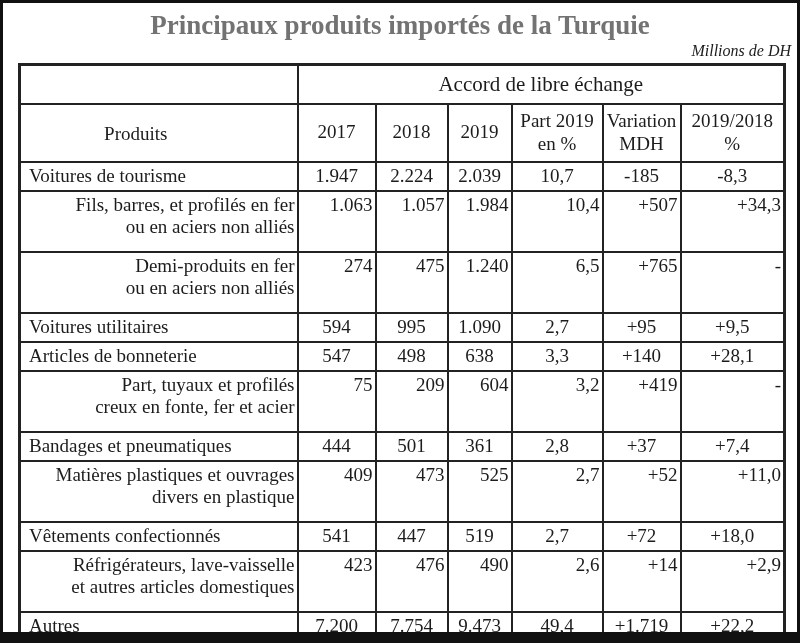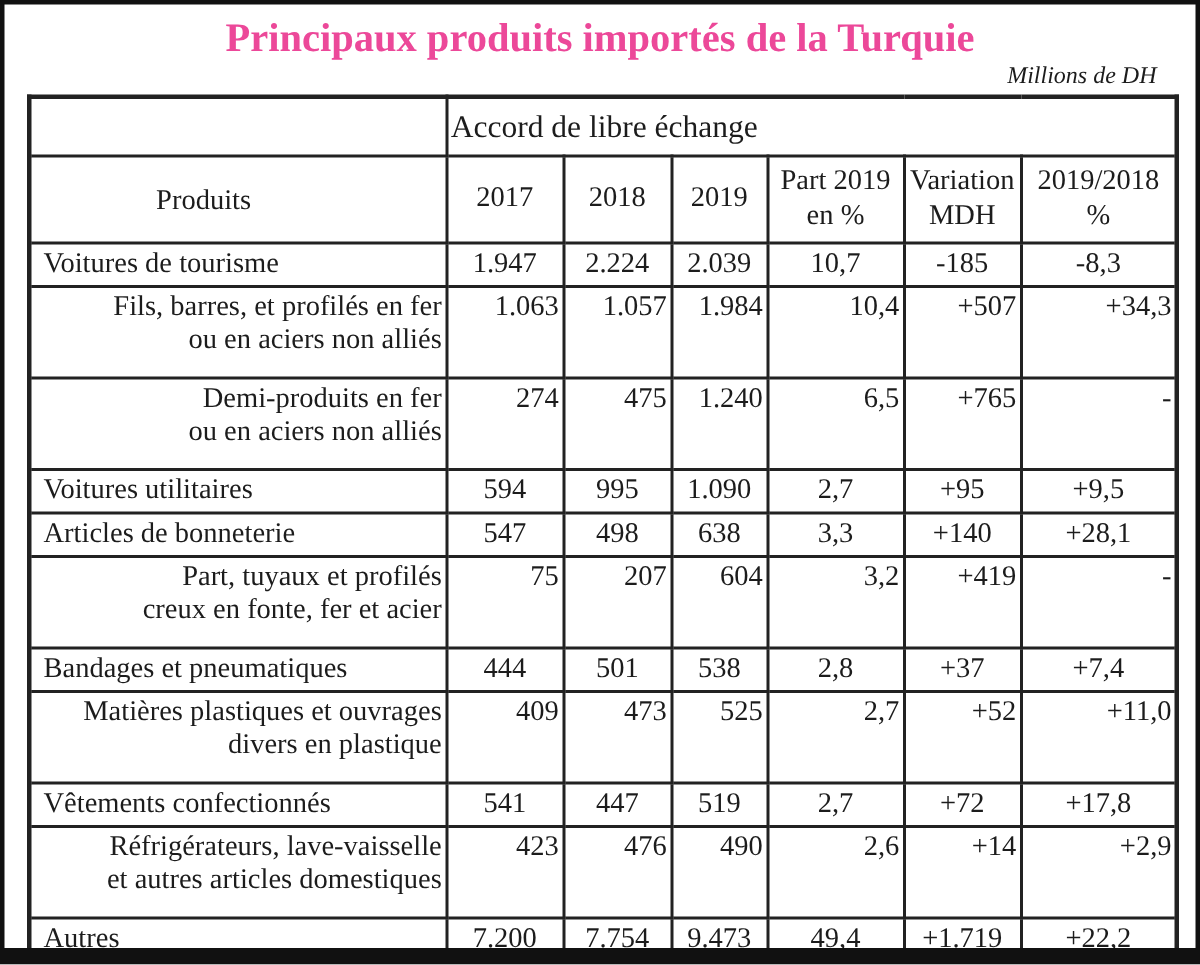--- a/index.html
+++ b/index.html
@@ -16,48 +16,48 @@
     font-family: "Liberation Serif", serif;
     color: #1c1c1c;
     overflow: hidden;
   }
   .title {
     margin: 7px 0 0 0;
     text-align: center;
     font-size: 27px;
     font-weight: 700;
     letter-spacing: 0px;
-    color: #ec4899;
+    color: #737373;
   }
   .units {
     text-align: right;
     font-style: italic;
     font-size: 16px;
-    margin: 1px 26px 3px 0;
+    margin: 1px 6px 3px 0;
   }
   table.data {
     border-collapse: collapse;
     margin-left: 15px;
     width: 765px;
     table-layout: fixed;
   }
   table.data, table.data th, table.data td {
     border: 2px solid #222;
   }
   table.data { border-width: 3px; }
   th, td {
     font-size: 19px;
     font-weight: 400;
     padding: 2px 2px 3px 2px;
     line-height: 1.16;
   }
   th.group-header {
     font-size: 21px;
     height: 32px;
-    text-align: left;
+    text-align: center;
     vertical-align: middle;
     font-weight: 400;
   }
   th.corner { height: 32px; }
   tr.cols-row th {
     height: 48px;
     text-align: center;
     vertical-align: middle;
     font-weight: 400;
   }
@@ -168,52 +168,52 @@
           <td class="num">547</td>
           <td class="num">498</td>
           <td class="num">638</td>
           <td class="num">3,3</td>
           <td class="num">+140</td>
           <td class="num">+28,1</td>
         </tr>
         <tr class="tall">
           <td class="label"><span>Part, tuyaux et profilés</span><br><span>creux en fonte, fer et acier</span></td>
           <td class="num">75</td>
-          <td class="num">207</td>
+          <td class="num">209</td>
           <td class="num">604</td>
           <td class="num">3,2</td>
           <td class="num">+419</td>
           <td class="num">-</td>
         </tr>
         <tr>
           <td class="label"><span>Bandages et pneumatiques</span></td>
           <td class="num">444</td>
           <td class="num">501</td>
-          <td class="num">538</td>
+          <td class="num">361</td>
           <td class="num">2,8</td>
           <td class="num">+37</td>
           <td class="num">+7,4</td>
         </tr>
         <tr class="tall">
           <td class="label"><span>Matières plastiques et ouvrages</span><br><span>divers en plastique</span></td>
           <td class="num">409</td>
           <td class="num">473</td>
           <td class="num">525</td>
           <td class="num">2,7</td>
           <td class="num">+52</td>
           <td class="num">+11,0</td>
         </tr>
         <tr>
           <td class="label"><span>Vêtements confectionnés</span></td>
           <td class="num">541</td>
           <td class="num">447</td>
           <td class="num">519</td>
           <td class="num">2,7</td>
           <td class="num">+72</td>
-          <td class="num">+17,8</td>
+          <td class="num">+18,0</td>
         </tr>
         <tr class="tall">
           <td class="label"><span>Réfrigérateurs, lave-vaisselle</span><br><span>et autres articles domestiques</span></td>
           <td class="num">423</td>
           <td class="num">476</td>
           <td class="num">490</td>
           <td class="num">2,6</td>
           <td class="num">+14</td>
           <td class="num">+2,9</td>
         </tr>

